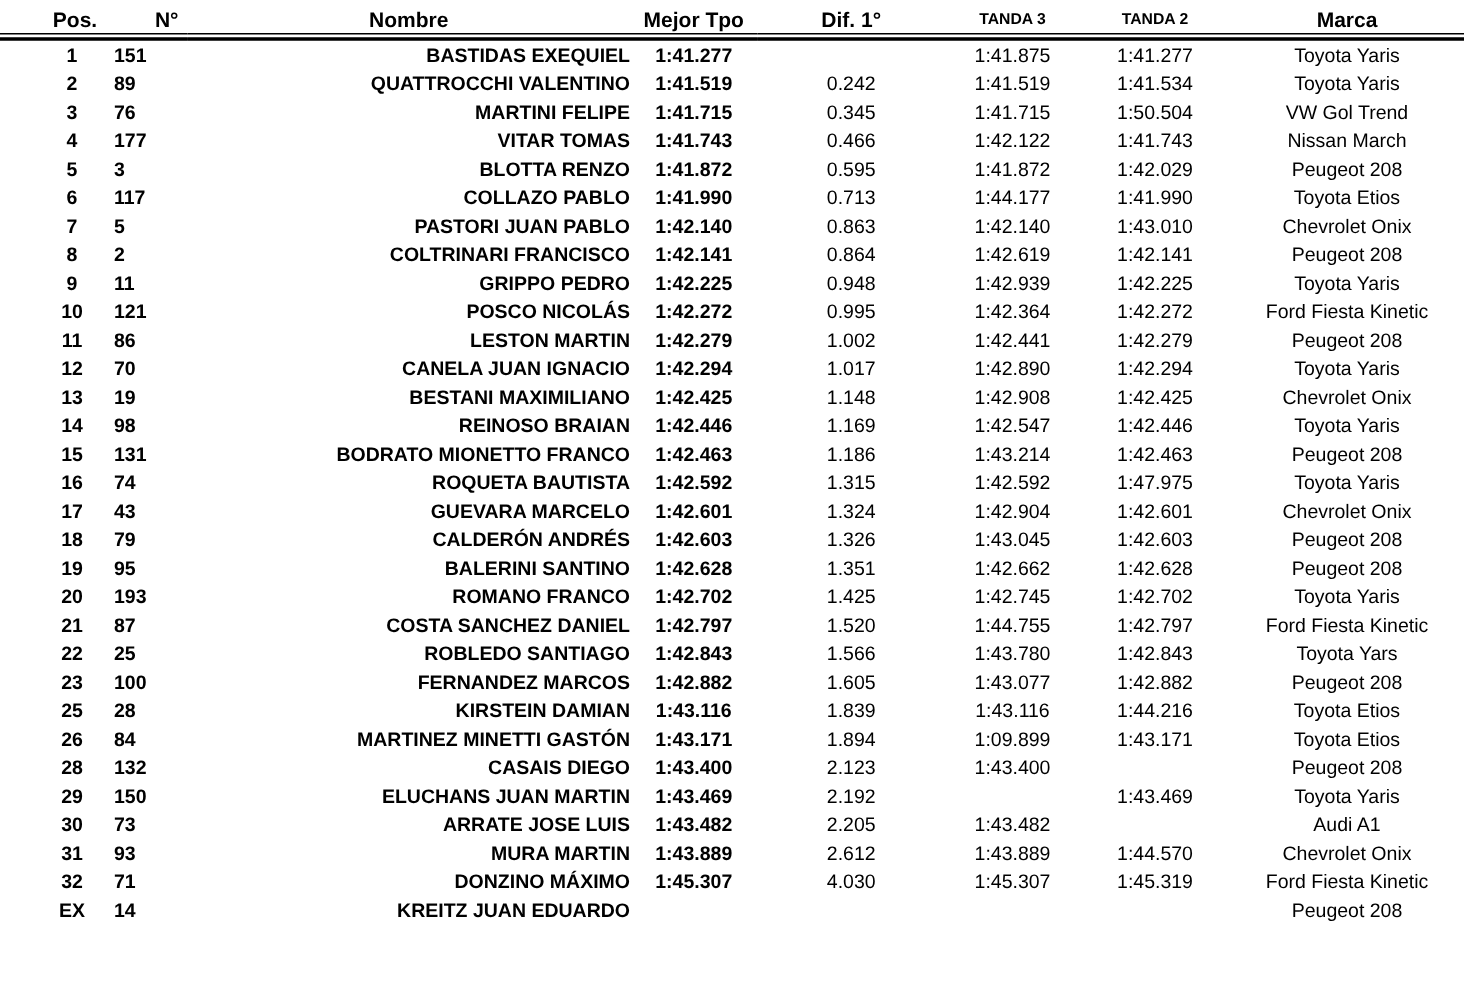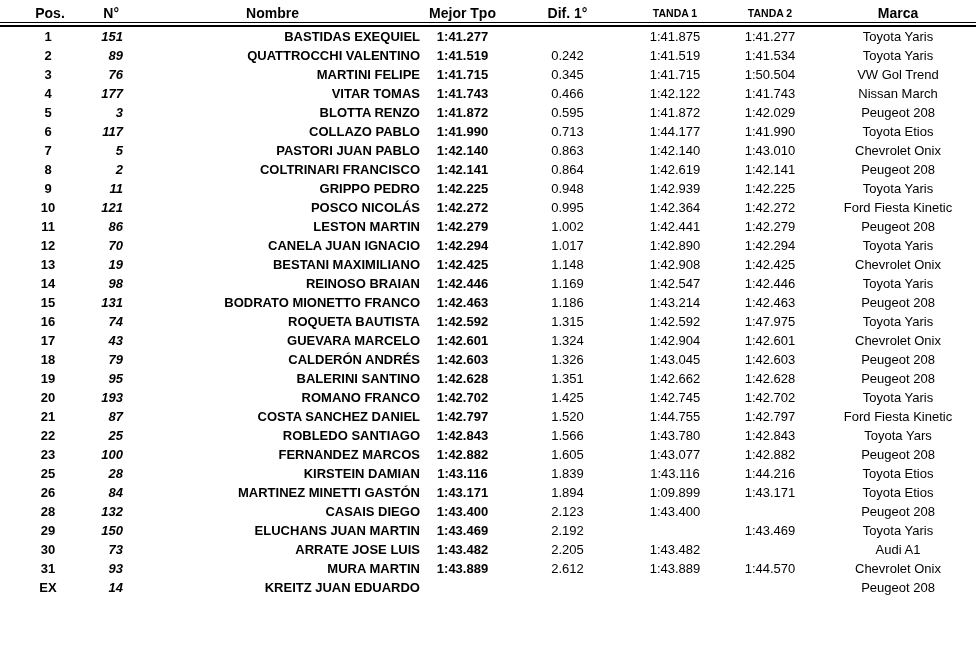--- a/index.html
+++ b/index.html
@@ -50,21 +50,21 @@
   tbody td {
     font-size: 13px;
     height: 19px;
     line-height: 19px;
     padding: 0;
     white-space: nowrap;
     overflow: hidden;
     text-align: center;
   }
   tbody td.pos   { font-weight: bold; padding-left: 20px; }
-  tbody td.num   { font-weight: bold; text-align: right; padding-right: 2px; font-style: italic; }
+  tbody td.num   { font-weight: bold; text-align: left; padding-right: 2px; }
   tbody td.name  { font-weight: bold; text-align: right; padding-left: 12px; }
   tbody td.best  { font-weight: bold; }
   tbody td.dif, tbody td.t1, tbody td.t2, tbody td.brand { font-weight: normal; }
 </style>
 </head>
 <body>
 
 <div class="sheet">
   <table class="results">
     <colgroup>
@@ -77,21 +77,21 @@
         <col class="c-t2">
         <col class="c-brand">
     </colgroup>
     <thead>
       <tr>
         <th class="h-pos">Pos.</th>
         <th class="h-num">N°</th>
         <th class="h-name">Nombre</th>
         <th class="h-best">Mejor Tpo</th>
         <th class="h-dif">Dif. 1°</th>
-        <th class="h-t1 small">TANDA 1</th>
+        <th class="h-t1 small">TANDA 3</th>
         <th class="h-t2 small">TANDA 2</th>
         <th class="h-brand">Marca</th>
       </tr>
       <tr class="rule">
         <th colspan="8"></th>
       </tr>
     </thead>
     <tbody>
         <tr>
           <td class="pos">1</td>
@@ -377,20 +377,30 @@
           <td class="pos">31</td>
           <td class="num">93</td>
           <td class="name">MURA MARTIN</td>
           <td class="best">1:43.889</td>
           <td class="dif">2.612</td>
           <td class="t1">1:43.889</td>
           <td class="t2">1:44.570</td>
           <td class="brand">Chevrolet Onix</td>
         </tr>
         <tr>
+          <td class="pos">32</td>
+          <td class="num">71</td>
+          <td class="name">DONZINO MÁXIMO</td>
+          <td class="best">1:45.307</td>
+          <td class="dif">4.030</td>
+          <td class="t1">1:45.307</td>
+          <td class="t2">1:45.319</td>
+          <td class="brand">Ford Fiesta Kinetic</td>
+        </tr>
+        <tr>
           <td class="pos">EX</td>
           <td class="num">14</td>
           <td class="name">KREITZ JUAN EDUARDO</td>
           <td class="best"></td>
           <td class="dif"></td>
           <td class="t1"></td>
           <td class="t2"></td>
           <td class="brand">Peugeot 208</td>
         </tr>
       </tbody>

